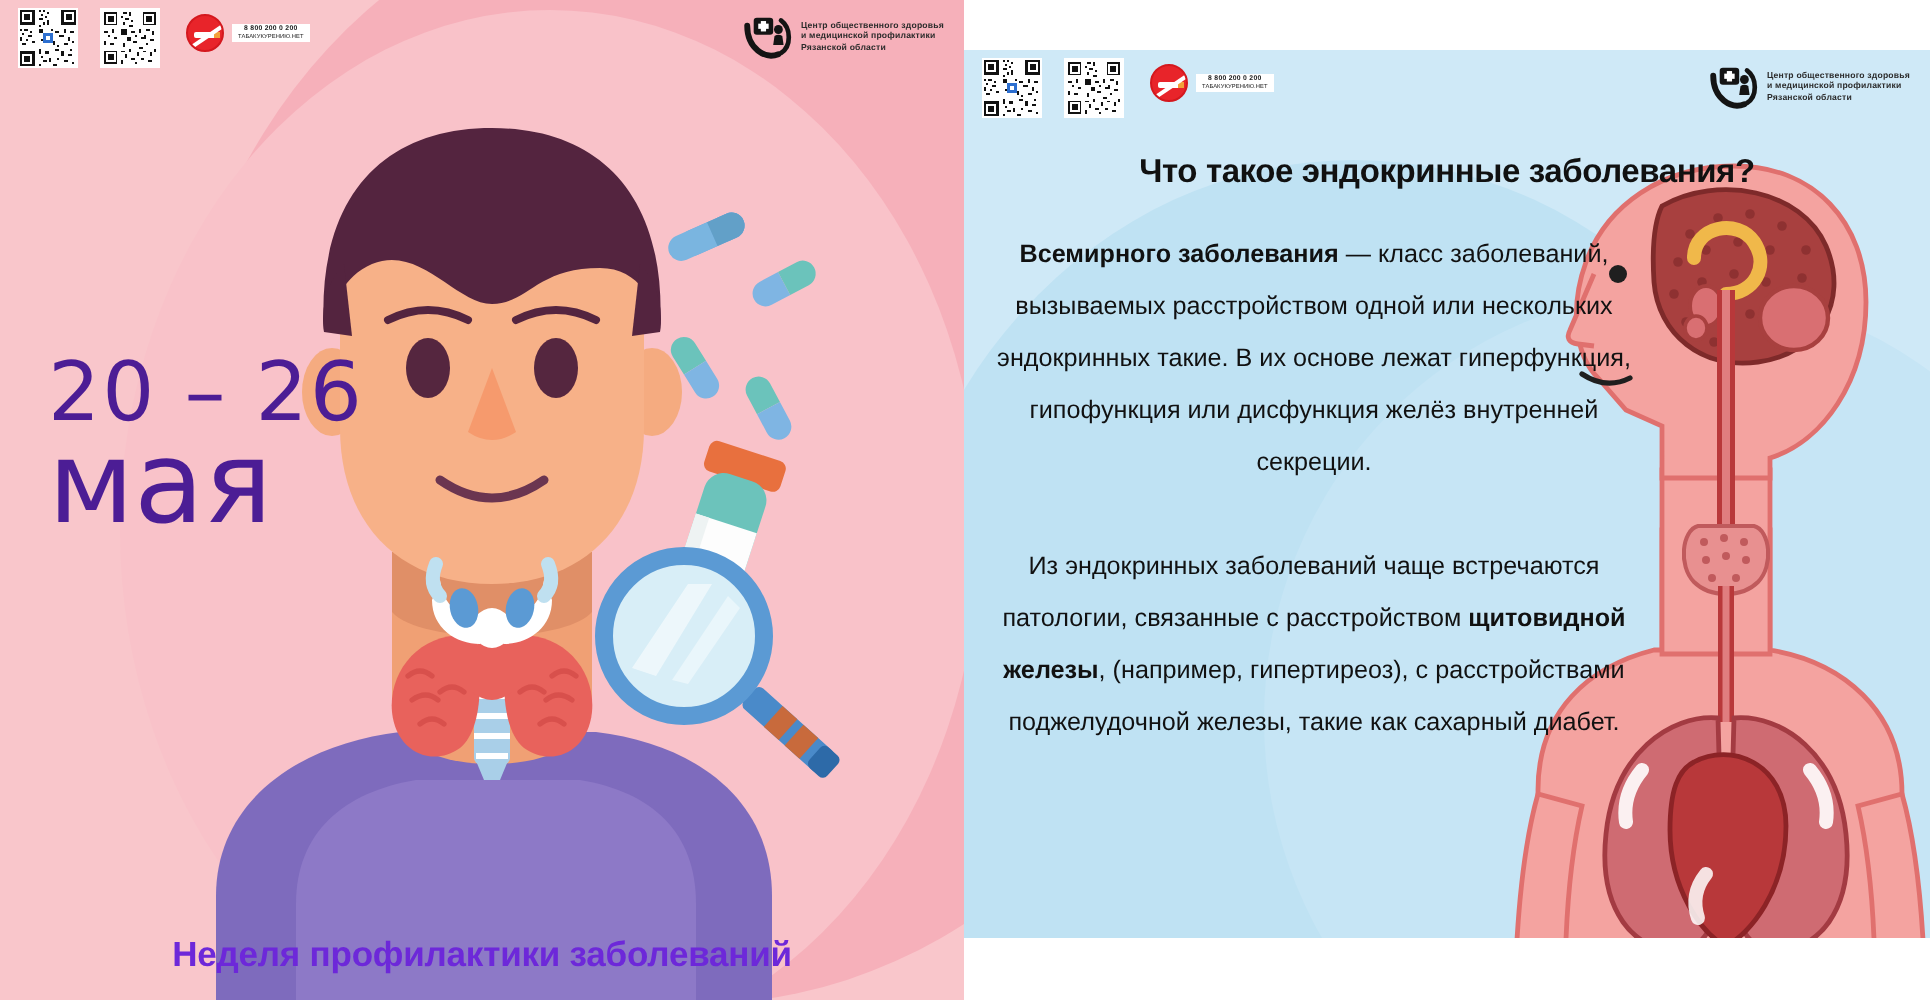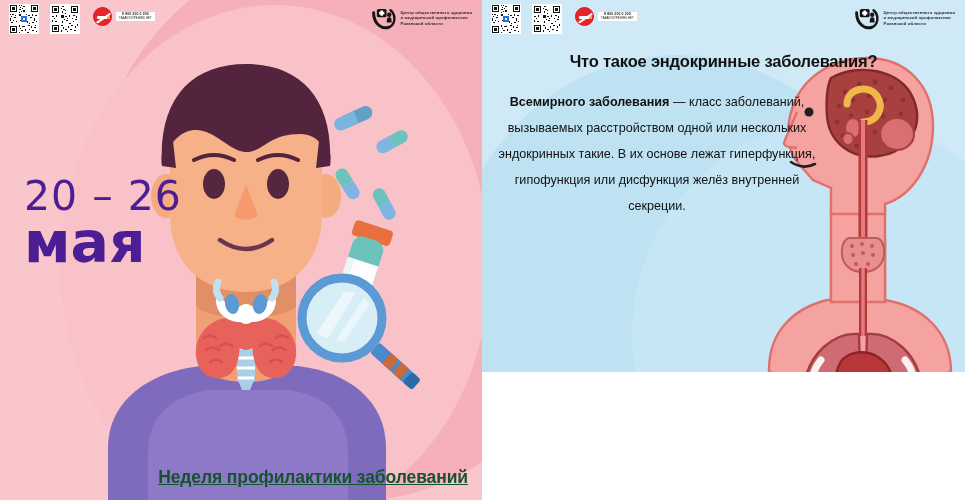--- a/index.html
+++ b/index.html
@@ -62,36 +62,35 @@
     position: absolute; left: 60px; top: 5px;
     width: 430px; height: 520px; border-radius: 50%;
     background: #f9c2c9;
   }
   .date-block {
     position: absolute; left: 24px; top: 178px; z-index: 20;
     color: #4c1d95; line-height: .88;
   }
   .date-range { font-size: 41px; font-weight: 400; letter-spacing: 1px;
     font-family: "DejaVu Sans", sans-serif; }
-  .date-month { font-size: 57px; font-weight: 700; letter-spacing: 0px; margin-top: 3px;
+  .date-month { font-size: 57px; font-weight: 400; letter-spacing: 0px; margin-top: 3px;
     font-family: "DejaVu Sans", sans-serif; }
 
   .left-caption {
     position: absolute; left: 0; right: 0; bottom: 10px; z-index: 30;
-    text-align: right; color: #14532d; font-weight: bold;
+    text-align: center; color: #6d28d9; font-weight: bold;
     font-size: 17.5px; line-height: 1.42; padding: 0 14px;
     letter-spacing: -0.1px;
-    text-decoration: underline;
   }
   .svg-left { position: absolute; left: 0; top: 0; z-index: 10; }
 
   
   .poster-right {
-    position: relative; width: 483px; height: 372px;
-    background: #cfe9f7; overflow: hidden;
+    position: relative; width: 483px; height: 444px;
+    background: #cfe9f7; overflow: hidden; margin-top: 25px;
   }
   .right-blob {
     position: absolute; left: -40px; top: 55px;
     width: 470px; height: 520px; border-radius: 50%;
     background: #bfe2f3;
   }
   .right-blob2 {
     position: absolute; left: 150px; top: 120px;
     width: 420px; height: 430px; border-radius: 50%;
     background: #c6e5f5;
@@ -474,20 +473,23 @@
         <path d="M92 486 q12 4 26 2" stroke="#fff" stroke-width="3.4" fill="none" stroke-linecap="round" opacity=".85"></path>
       </g>
     </svg>
 
     <div class="right-title">Что такое эндокринные заболевания?</div>
 
     <div class="right-body">
       <p class="p1">
         <b>Всемирного заболевания</b><span> — класс заболеваний, вызываемых расстройством одной или нескольких эндокринных такие. В их основе лежат гиперфункция, гипофункция или дисфункция желёз внутренней секреции.</span>
       </p>
+      <p class="p2">
+        <span>Из эндокринных заболеваний чаще встречаются патологии, связанные с расстройством </span><b>щитовидной железы</b><span>, (например,  гипертиреоз), с расстройствами поджелудочной железы, такие как сахарный диабет.</span>
+      </p>
     </div>
 
     <div class="poster-header">
       <svg class="qr qr-a" viewBox="0 0 29 29" shape-rendering="crispEdges">
         <rect width="29" height="29" fill="#fff"></rect>
         <g fill="#111">
           <rect x="1" y="1" width="7" height="7"></rect>
             <rect x="2" y="2" width="5" height="5" fill="#fff"></rect>
             <rect x="3" y="3" width="3" height="3"></rect>
           <rect x="21" y="1" width="7" height="7"></rect>

